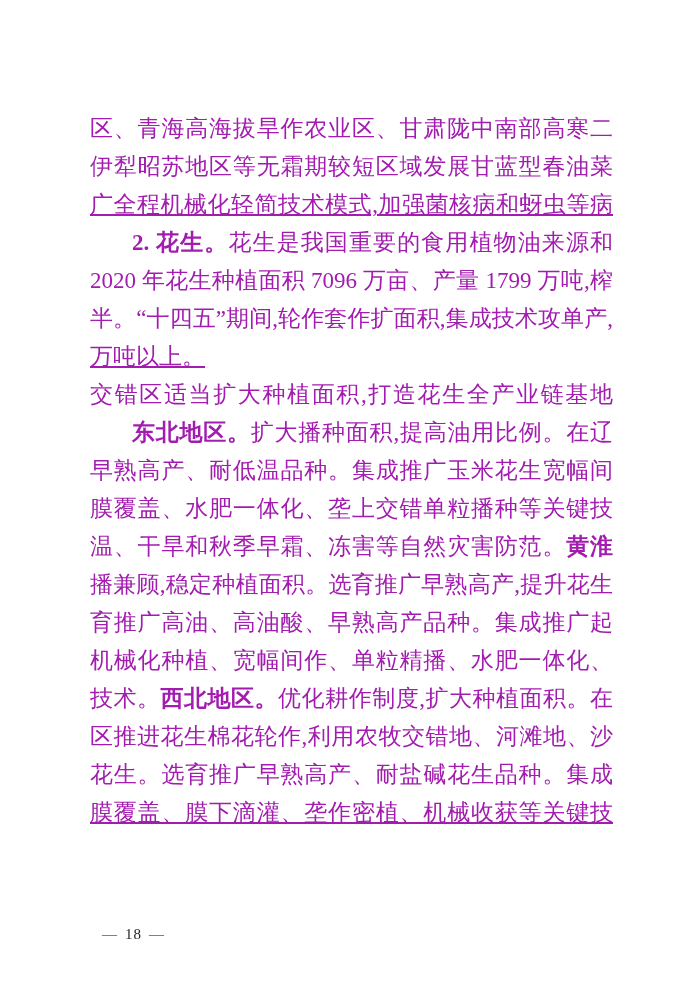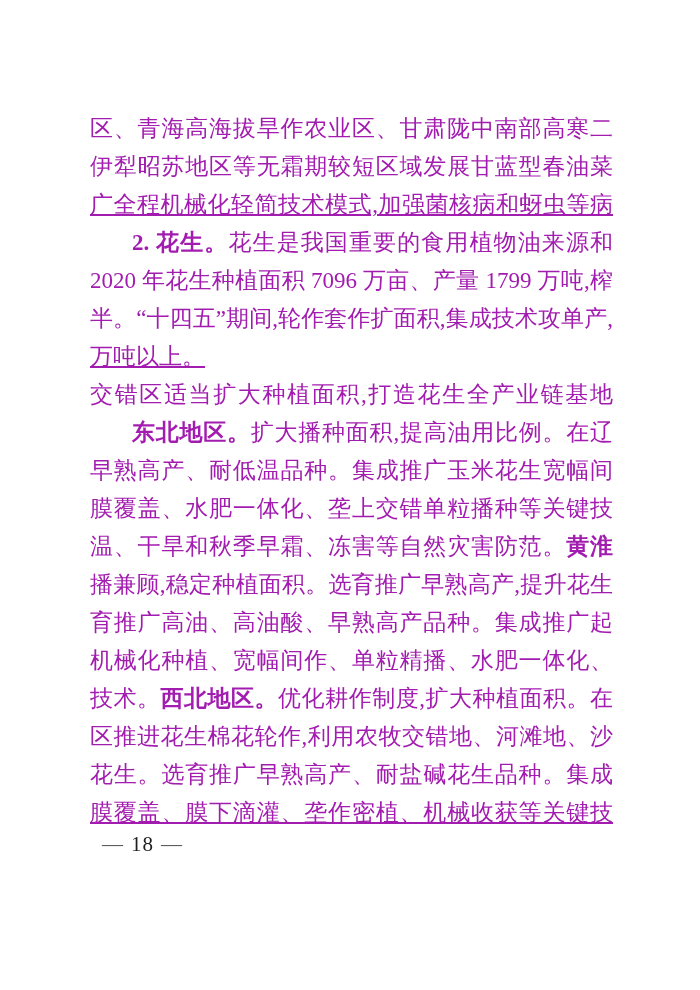--- a/index.html
+++ b/index.html
@@ -38,22 +38,22 @@
   }
   .line.indent {
     padding-left: 42px;
   }
   .hd {
     font-weight: bold;
   }
   .footer {
     position: absolute;
     left: 95px;
-    top: 832px;
-    font-size: 21px;
+    top: 926px;
+    font-size: 15px;
     color: #1f1f1f;
     letter-spacing: 1px;
   }
   .footer .dash {
     color: #555;
     padding: 0 7px;
   }
 </style>
 </head>
 <body>

